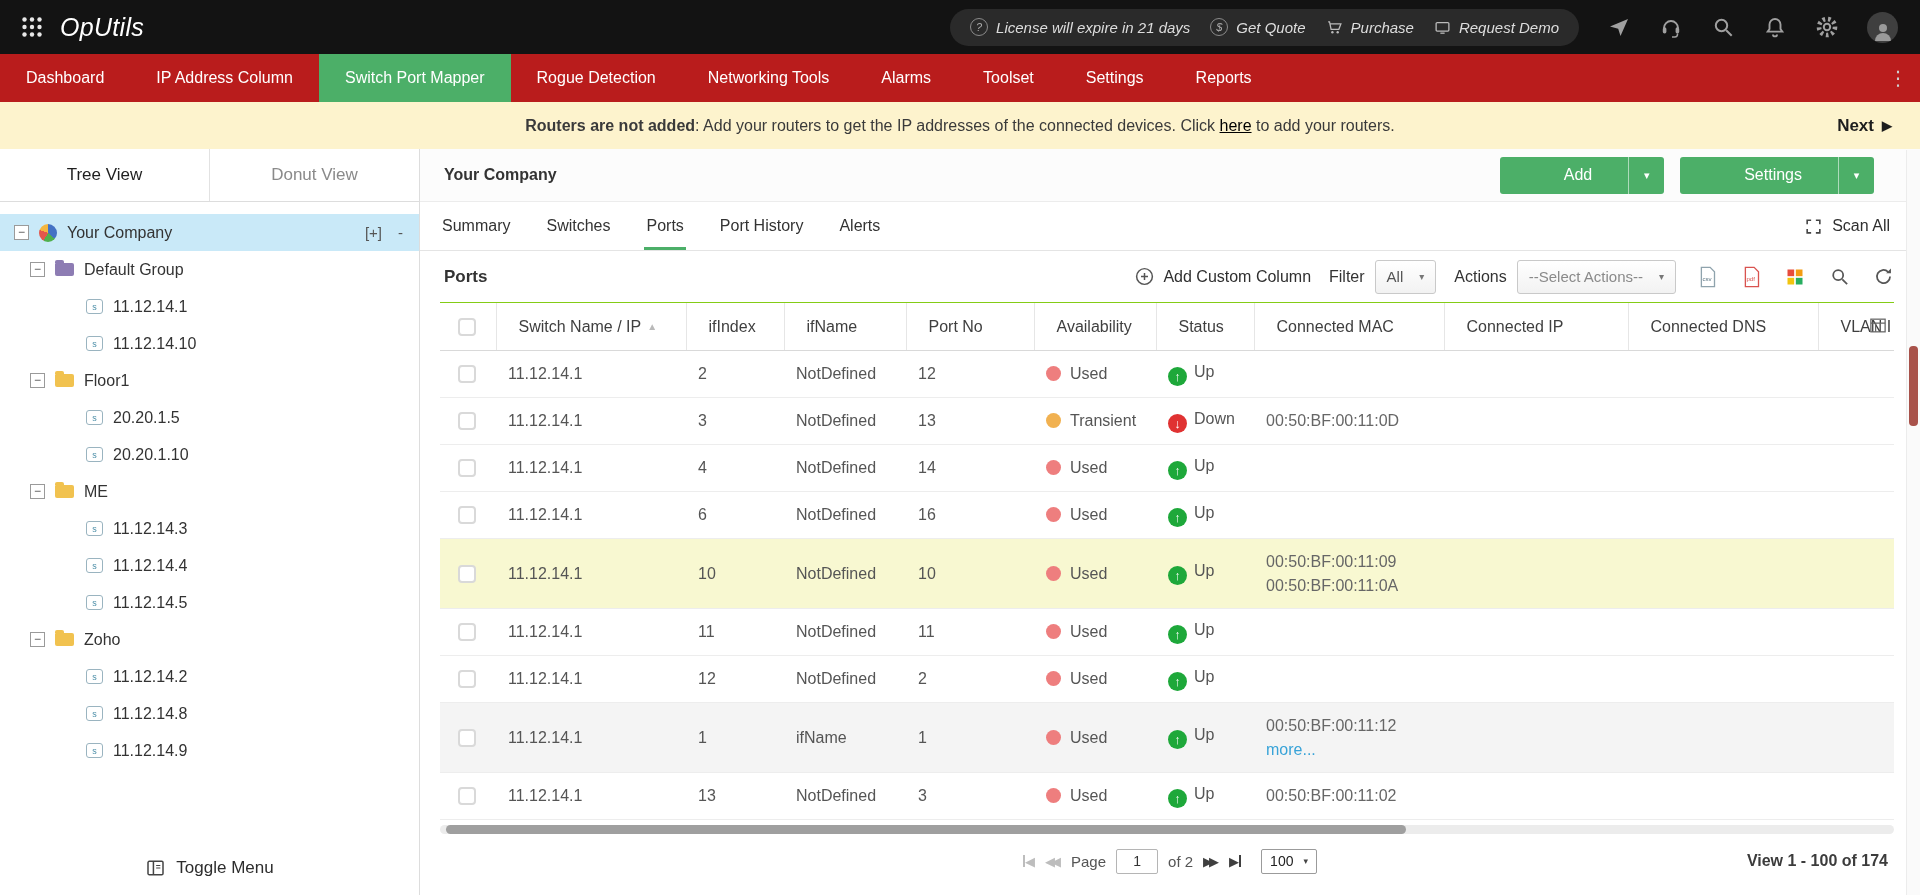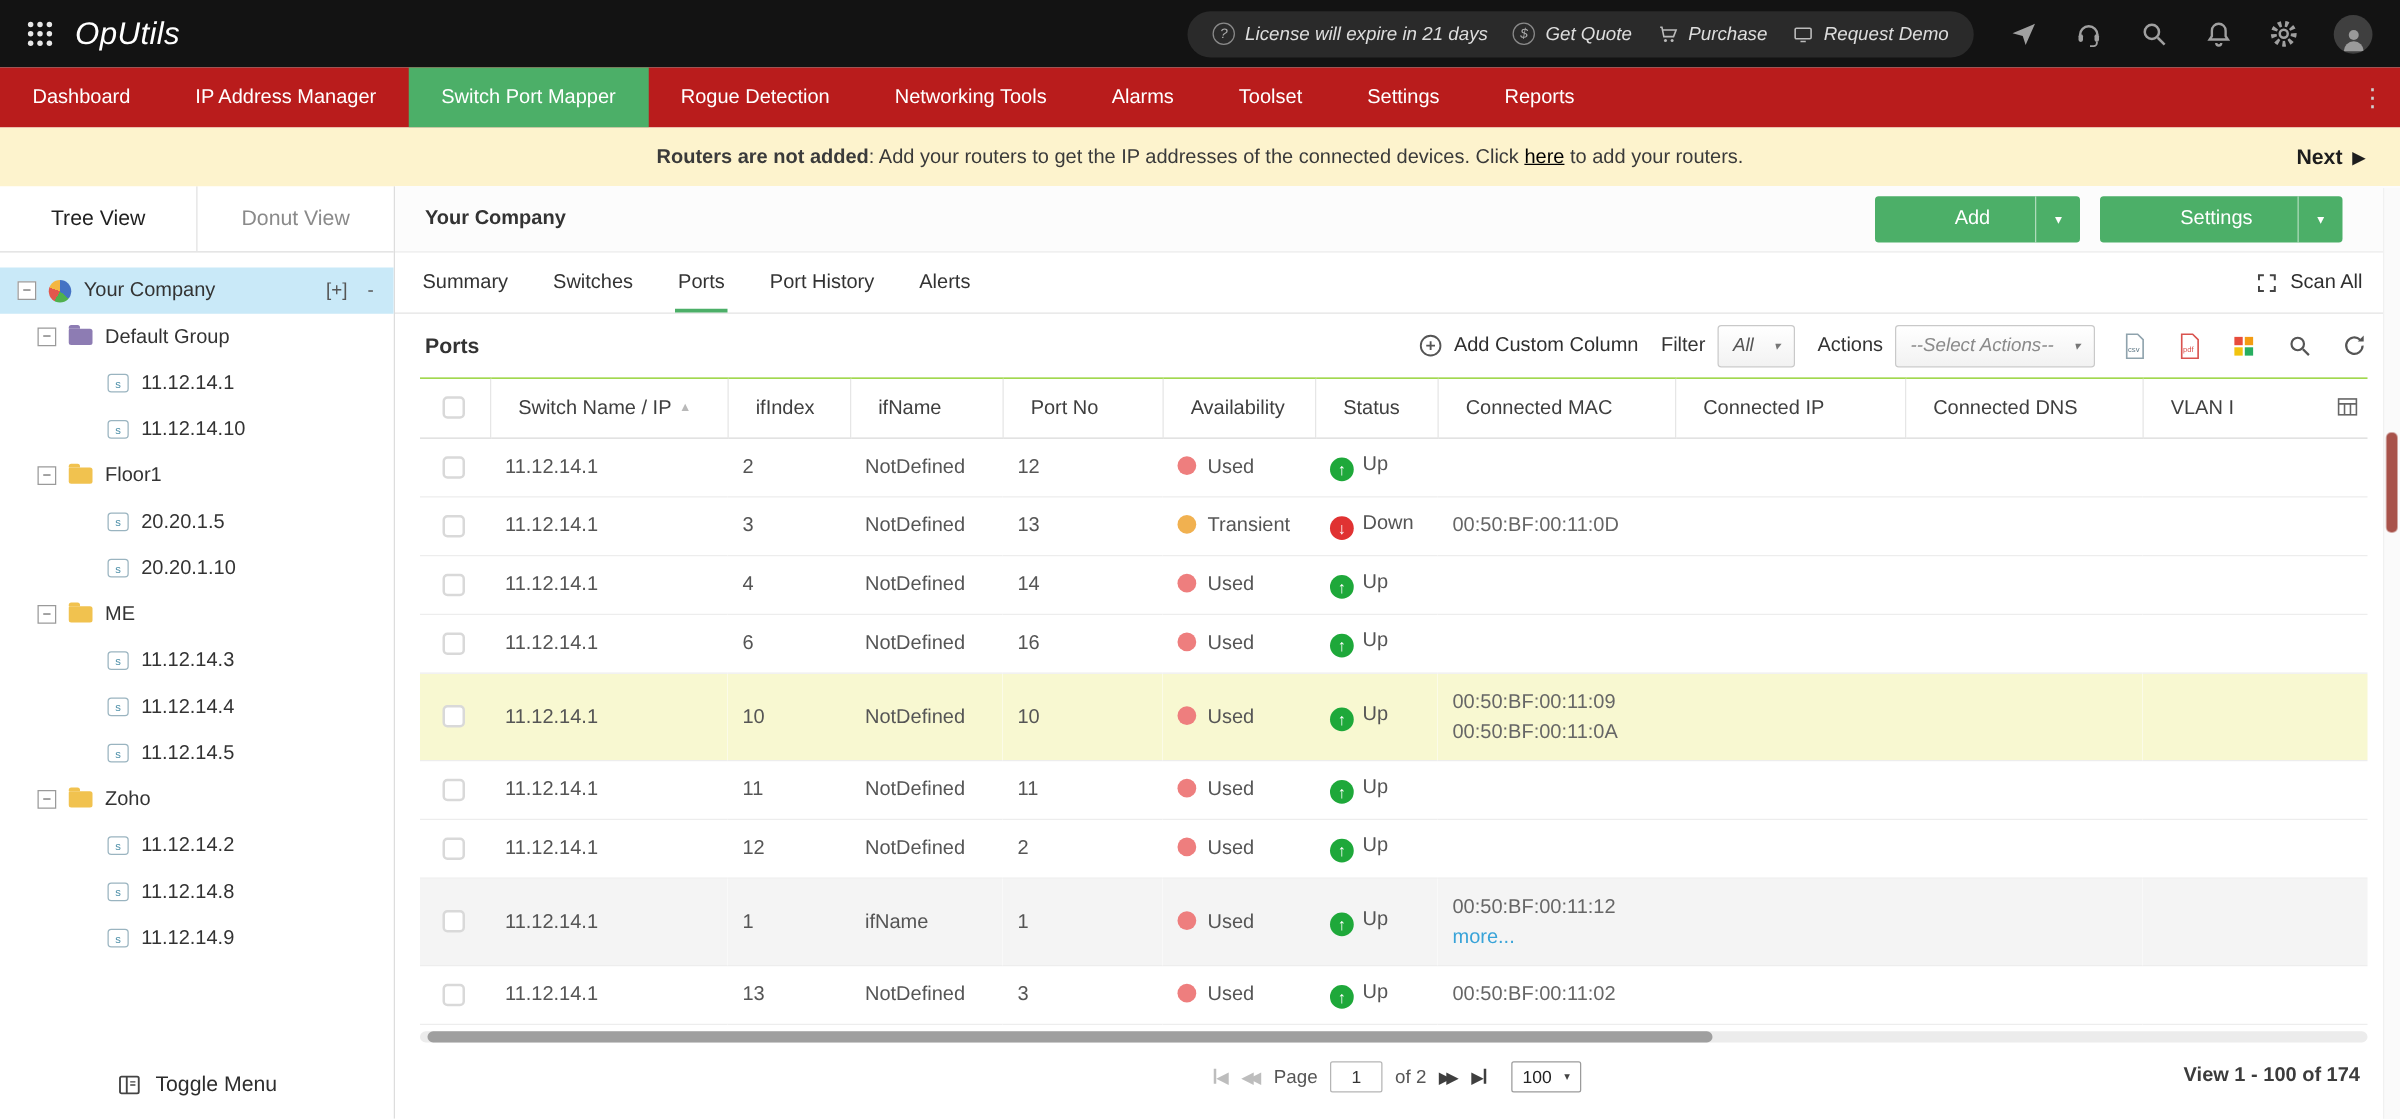--- a/index.html
+++ b/index.html
@@ -36,21 +36,21 @@
   .banner { height:47px; background:#fdf3cd; display:flex; align-items:center; justify-content:center; font-size:16px; color:#3a3a3a; position:relative; }
   .banner .b { font-weight:700; }
   .banner a { color:#000000; text-decoration:underline; cursor:pointer; }
   .banner-next { position:absolute; right:28px; display:flex; align-items:center; gap:8px; font-size:17px; font-weight:600; color:#1d1d1d; cursor:pointer; }
   .banner-next .tri { font-size:13px; }
 
   
   .content { display:flex; height:746px; }
 
   
-  .sidebar { width:316px; flex:none; border-right:1px solid #ddd; display:flex; flex-direction:column; background:#fff; }
+  .sidebar { width:420px; flex:none; border-right:1px solid #ddd; display:flex; flex-direction:column; background:#fff; }
   .sb-tabs { height:53px; flex:none; display:flex; border-bottom:1px solid #ddd; }
   .sb-tab { flex:1; display:flex; align-items:center; justify-content:center; font-size:17px; color:#8a8a8a; cursor:pointer; }
   .sb-tab.active { color:#1f1f1f; }
   .sb-tab + .sb-tab { border-left:1px solid #e2e2e2; }
   .tree { flex:1; overflow:hidden; padding-top:12px; font-size:16px; color:#333; }
   .tree-row { height:37px; display:flex; align-items:center; cursor:pointer; }
   .tree-row.root { padding-left:14px; background:#c9e9f8; }
   .tree-row.group { padding-left:30px; }
   .tree-row.leaf { padding-left:86px; }
   .expander { width:15px; height:15px; flex:none; border:1px solid #9a9a9a; background:#fff; font-size:12px; line-height:12px; text-align:center; color:#555; margin-right:10px; }
@@ -75,21 +75,21 @@
   .tabs-row { height:49px; flex:none; display:flex; align-items:stretch; padding:0 22px; border-bottom:1px solid #e4e4e4; position:relative; }
   .tab { margin-right:36px; display:flex; align-items:center; font-size:16px; color:#333; cursor:pointer; position:relative; }
   .tab.active::after { content:""; position:absolute; left:-2px; right:-2px; bottom:0; height:3px; background:var(--green); }
   .scan-all { position:absolute; right:30px; top:0; bottom:0; display:flex; align-items:center; gap:9px; font-size:16px; color:#2f2f2f; cursor:pointer; }
 
   .ports-toolbar { height:51px; flex:none; display:flex; align-items:center; padding:0 24px; }
   .pt-title { font-size:17px; font-weight:700; color:#333; }
   .pt-right { margin-left:auto; display:flex; align-items:center; gap:18px; }
   .add-col { display:flex; align-items:center; gap:8px; font-size:16px; color:#2f2f2f; cursor:pointer; }
   .dd-label { font-size:16px; font-weight:400; color:#333; }
-  .dropdown { height:31px; border:1px solid #c9c9c9; border-radius:3px; background:linear-gradient(#ffffff,#f2f2f2); display:flex; align-items:center; padding:16px 11px; gap:16px; font-size:15px; color:#555; cursor:pointer; margin-left:-8px;font-style:italic; }
+  .dropdown { height:31px; border:1px solid #c9c9c9; border-radius:3px; background:linear-gradient(#ffffff,#f2f2f2); display:flex; align-items:center; padding:16px 11px; gap:16px; font-size:15px; color:#555; cursor:pointer; margin-left:-8px; }
   .dropdown .caret { font-size:10px; color:#777; }
   .dropdown.actions { color:#8a8a8a; }
   .icon-btn { width:26px; height:26px; display:flex; align-items:center; justify-content:center; cursor:pointer; }
 
   
   .table-wrap { padding:0 26px 0 20px; position:relative; }
   .col-chooser { position:absolute; right:32px; top:14px; cursor:pointer; }
   table { width:100%; border-collapse:collapse; table-layout:fixed; font-size:16px; color:#555; }
   thead th { height:48px; font-weight:400; color:#3f3f3f; text-align:left; padding:0 22px; border-top:1px solid #84cc16; border-bottom:1px solid #d9d9d9; white-space:nowrap; overflow:hidden; cursor:pointer; }
   thead th + th { border-left:1px solid #e6e6e6; }
@@ -217,21 +217,21 @@
           <circle cx="12" cy="9" r="4" fill="#9a9a9a"></circle>
           <path d="M4 22a8 8 0 0 1 16 0z" fill="#9a9a9a"></path>
         </svg>
     </span>
   </div>
 </header>
 
 <nav class="mainnav">
   <div style="display:flex;align-items:stretch;">
       <div class="nav-item">Dashboard</div>
-      <div class="nav-item">IP Address Manager</div>
+      <div class="nav-item">IP Address Column</div>
       <div class="nav-item active">Switch Port Mapper</div>
       <div class="nav-item">Rogue Detection</div>
       <div class="nav-item">Networking Tools</div>
       <div class="nav-item">Alarms</div>
       <div class="nav-item">Toolset</div>
       <div class="nav-item">Settings</div>
       <div class="nav-item">Reports</div>
     </div>
   <span class="nav-dots">⋮</span>
 </nav>

